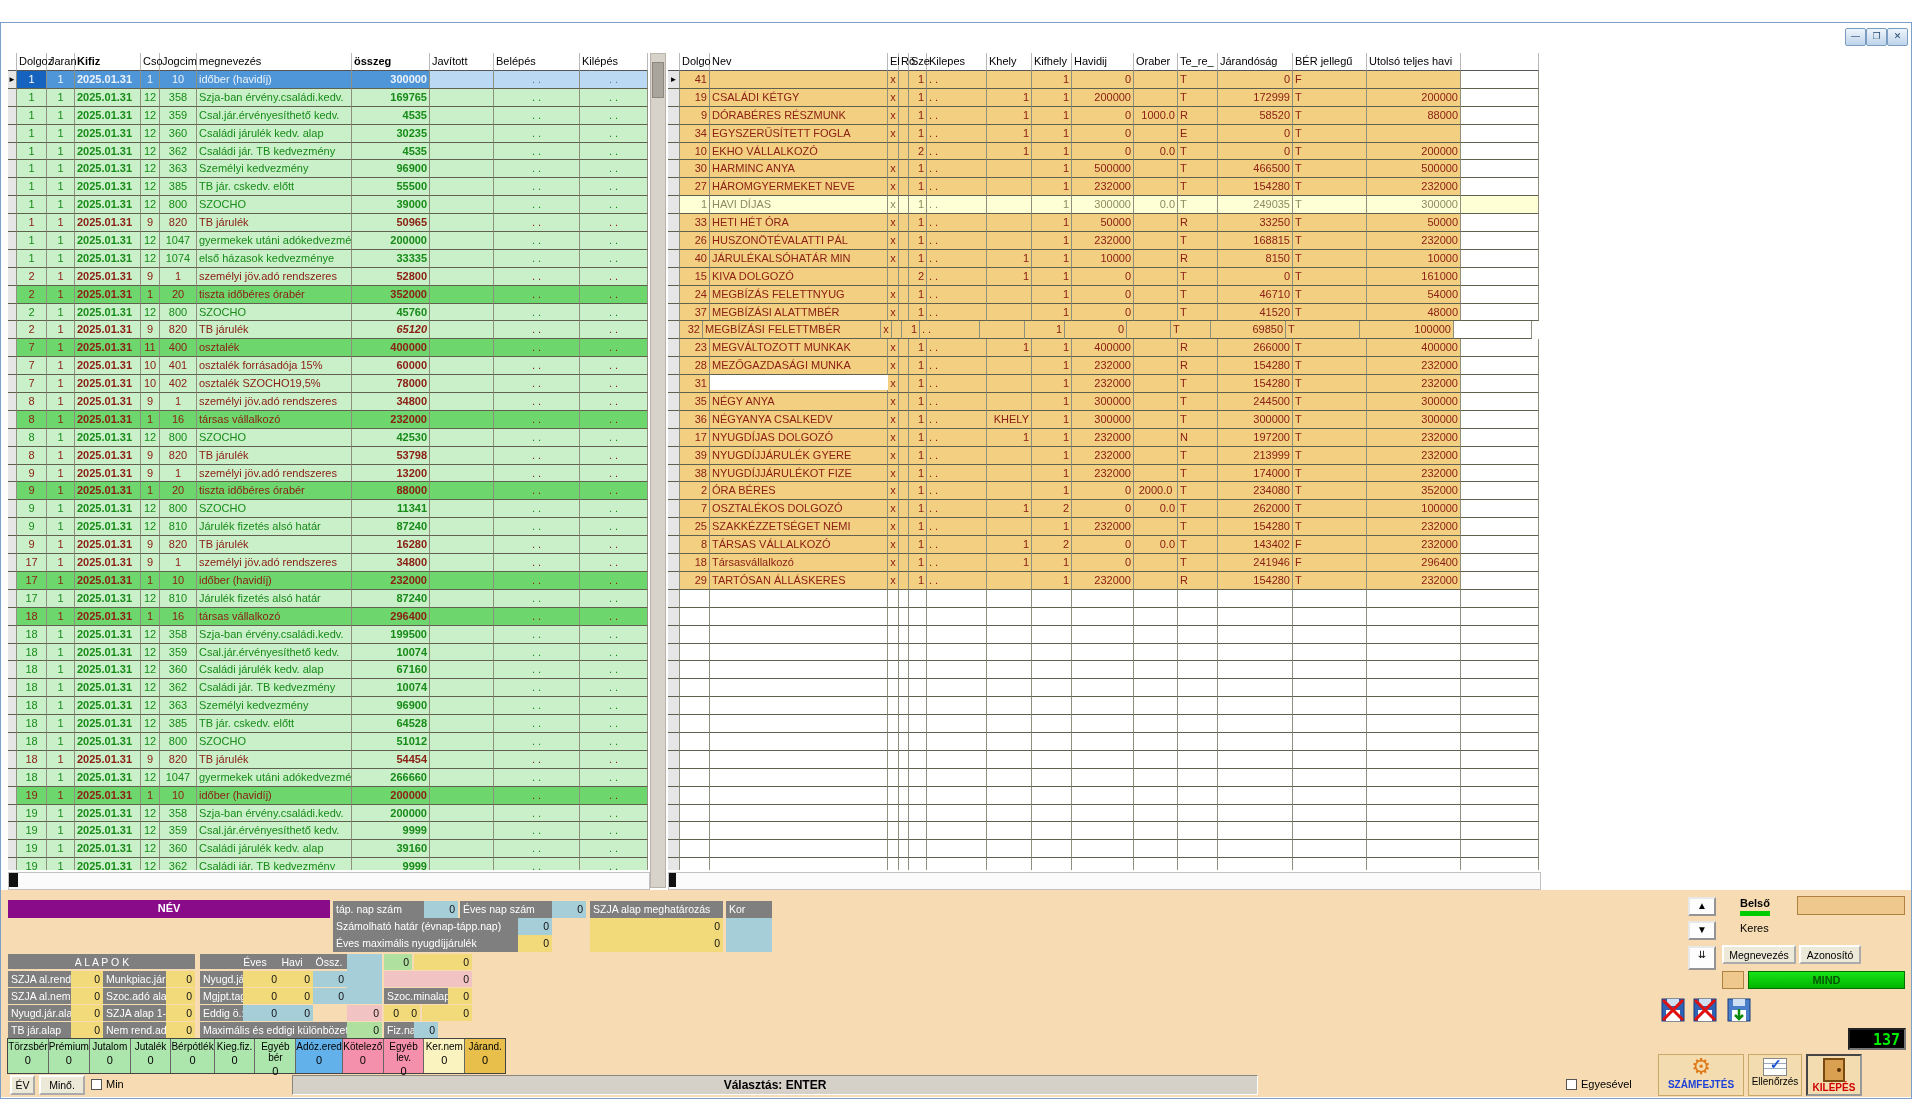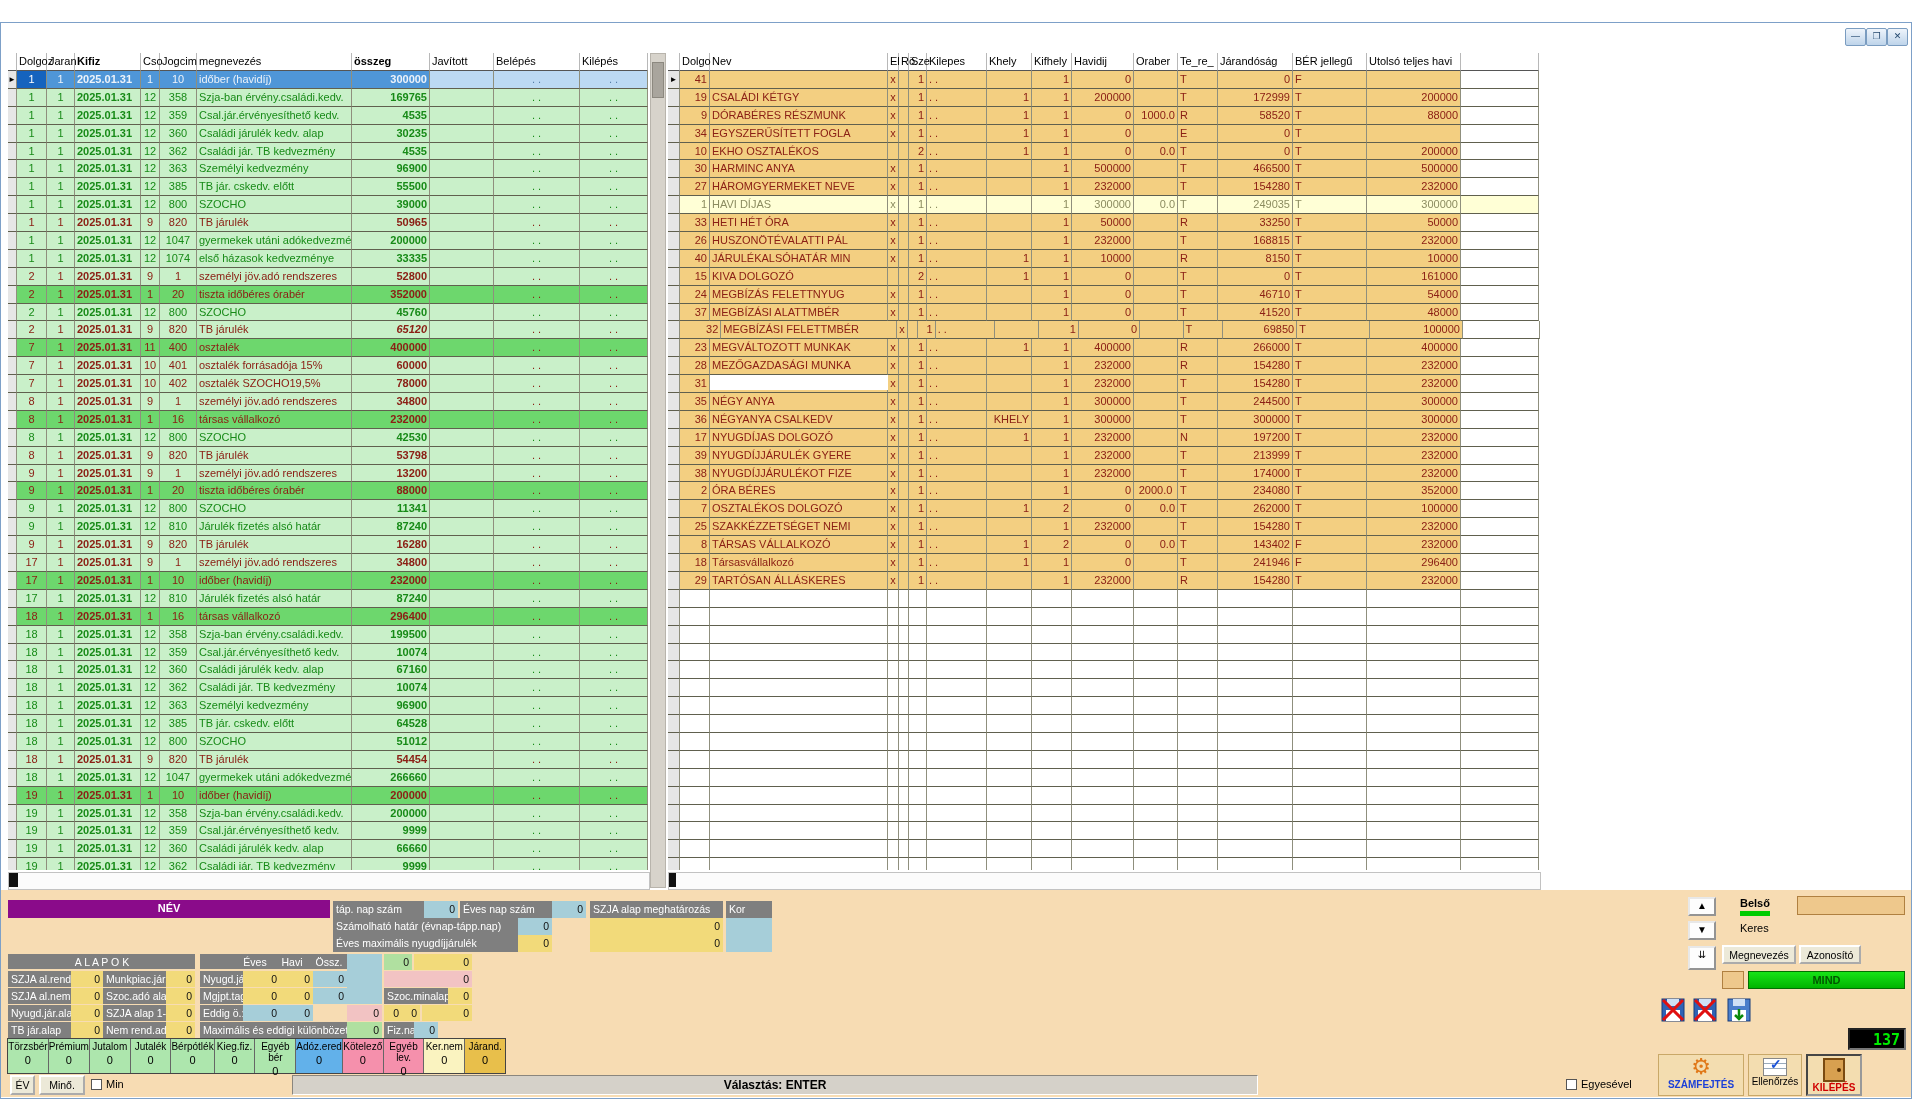--- a/index.html
+++ b/index.html
@@ -675,21 +675,21 @@
         <div class="c ctr tg" style="width: 68px;">. .</div>
       </div>
       <div class="trow">
         <div class="c scell" style="width: 9px;"></div>
         <div class="c ctr tg" style="width: 30px;">19</div>
         <div class="c ctr tg" style="width: 28px;">1</div>
         <div class="c bld tg" style="width: 66px;">2025.01.31</div>
         <div class="c ctr tg" style="width: 19px;">12</div>
         <div class="c ctr tg" style="width: 37px;">360</div>
         <div class="c tg" style="width: 155px;">Családi járulék kedv. alap</div>
-        <div class="c rgt bld tg" style="width: 78px;">66660</div>
+        <div class="c rgt bld tg" style="width: 78px;">39160</div>
         <div class="c tg" style="width: 64px;"></div>
         <div class="c ctr tg" style="width: 86px;">. .</div>
         <div class="c ctr tg" style="width: 68px;">. .</div>
       </div>
       <div class="trow">
         <div class="c scell" style="width: 9px;"></div>
         <div class="c ctr tg" style="width: 30px;">19</div>
         <div class="c ctr tg" style="width: 28px;">1</div>
         <div class="c bld tg" style="width: 66px;">2025.01.31</div>
         <div class="c ctr tg" style="width: 19px;">12</div>
@@ -793,21 +793,21 @@
         <div class="c rgt" style="width: 44px;"></div>
         <div class="c " style="width: 40px;">E</div>
         <div class="c rgt" style="width: 75px;">0</div>
         <div class="c " style="width: 74px;">T</div>
         <div class="c rgt" style="width: 94px;"></div>
         <div class="c wh" style="width: 78px;"></div>
       </div>
       <div class="trow">
         <div class="c scell" style="width: 12px;"></div>
         <div class="c rgt" style="width: 30px;">10</div>
-        <div class="c " style="width: 178px;">EKHO OSZTALÉKOS</div>
+        <div class="c " style="width: 178px;">EKHO VÁLLALKOZÓ</div>
         <div class="c ctr" style="width: 11px;"></div>
         <div class="c " style="width: 10px;"></div>
         <div class="c rgt" style="width: 18px;">2</div>
         <div class="c " style="width: 60px;">. .</div>
         <div class="c rgt" style="width: 45px;">1</div>
         <div class="c rgt" style="width: 40px;">1</div>
         <div class="c rgt" style="width: 62px;">0</div>
         <div class="c rgt" style="width: 44px;">0.0</div>
         <div class="c " style="width: 40px;">T</div>
         <div class="c rgt" style="width: 75px;">0</div>
@@ -972,21 +972,21 @@
         <div class="c rgt" style="width: 62px;">0</div>
         <div class="c rgt" style="width: 44px;"></div>
         <div class="c " style="width: 40px;">T</div>
         <div class="c rgt" style="width: 75px;">41520</div>
         <div class="c " style="width: 74px;">T</div>
         <div class="c rgt" style="width: 94px;">48000</div>
         <div class="c wh" style="width: 78px;"></div>
       </div>
       <div class="trow">
         <div class="c scell" style="width: 12px;"></div>
-        <div class="c rgt" style="width: 42px;">32</div>
+        <div class="c rgt" style="width: 23px;">32</div>
         <div class="c " style="width: 178px;">MEGBÍZÁSI FELETTMBÉR</div>
         <div class="c ctr" style="width: 11px;">x</div>
         <div class="c " style="width: 10px;"></div>
         <div class="c rgt" style="width: 18px;">1</div>
         <div class="c " style="width: 60px;">. .</div>
         <div class="c rgt" style="width: 45px;"></div>
         <div class="c rgt" style="width: 40px;">1</div>
         <div class="c rgt" style="width: 62px;">0</div>
         <div class="c rgt" style="width: 44px;"></div>
         <div class="c " style="width: 40px;">T</div>

